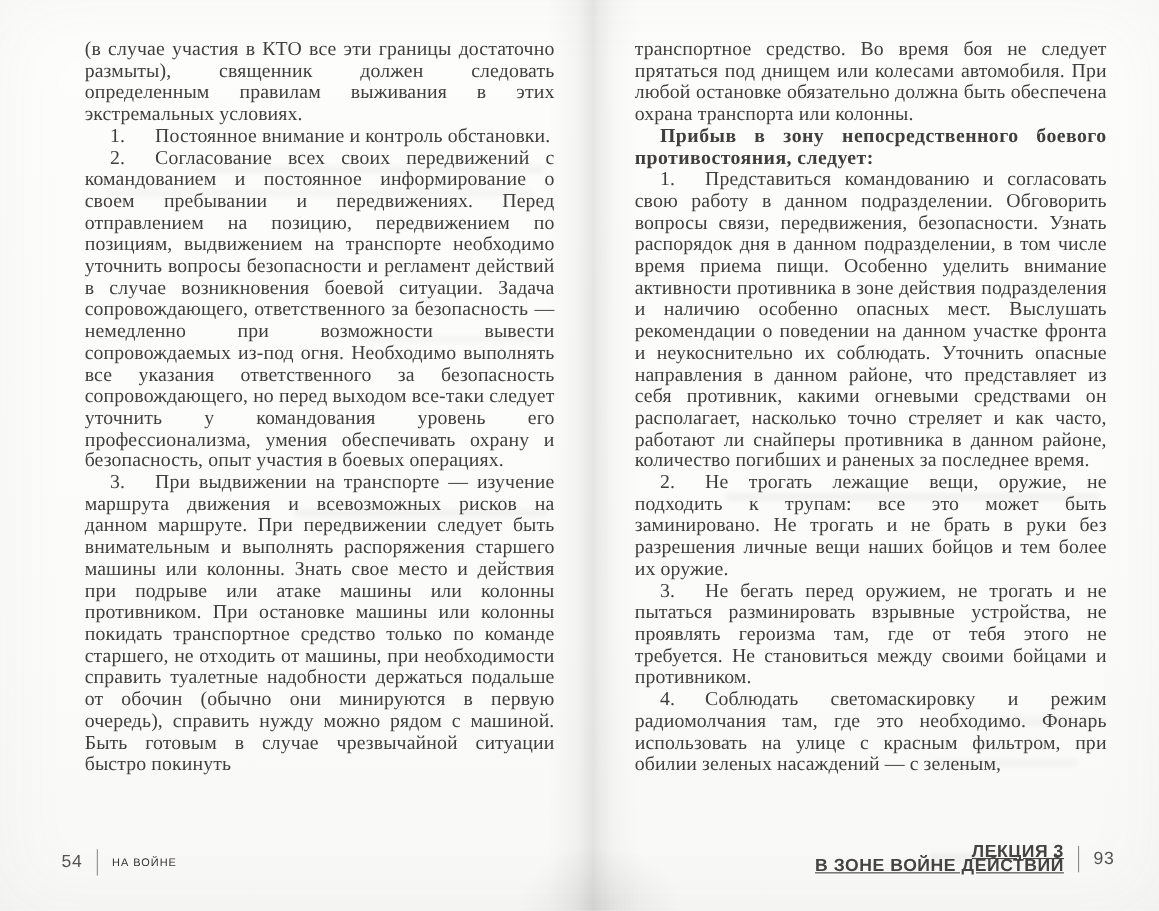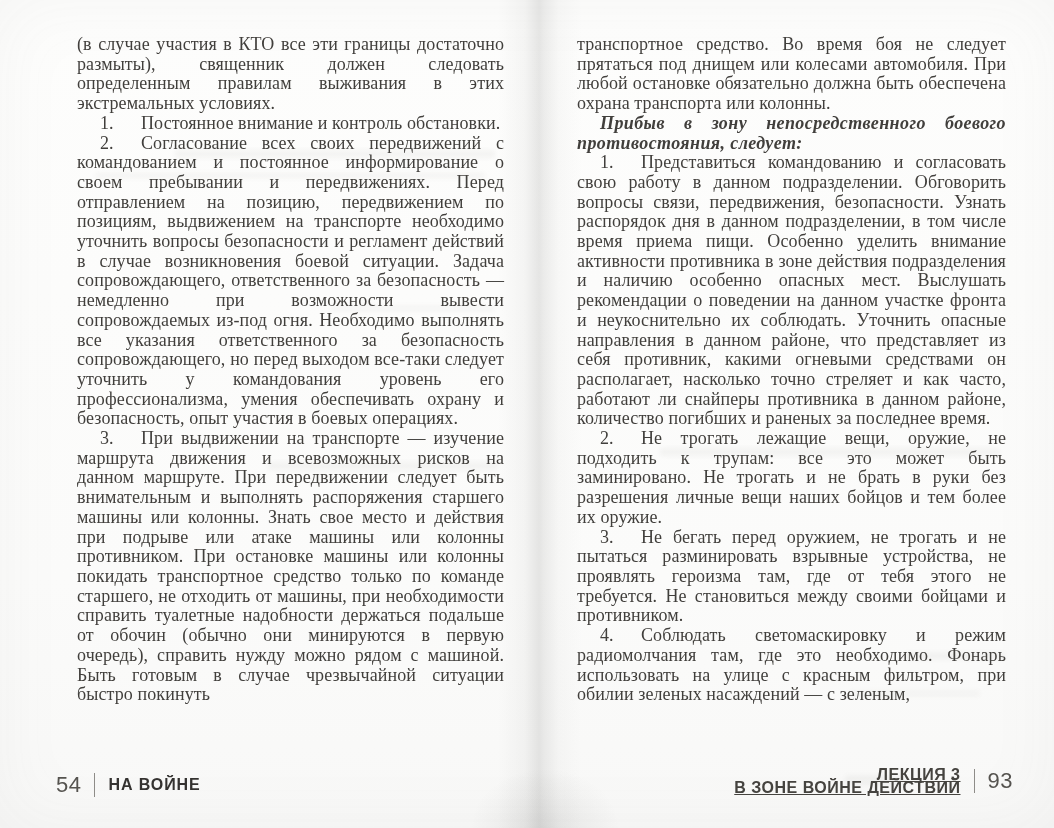--- a/index.html
+++ b/index.html
@@ -47,45 +47,44 @@
 
   .para { margin: 0; padding: 0; }
   .para.item, .para.heading { text-indent: 23px; }
   .pnum {
     display: inline-block;
     width: 41px;
     text-indent: 0;
   }
   .para.heading {
     font-weight: bold;
-    font-style: italic;
     letter-spacing: 0.4px;
   }
 
   
   .footer {
     position: absolute;
     font-family: "Liberation Sans", sans-serif;
     display: flex; align-items: center;
   }
   .footer-left { left: 56px; top: 772px; gap: 13px; }
   .footer-right { right: 41px; top: 768px; gap: 13px; }
   .pagenum {
-    font-size: 22px;
+    font-size: 16px;
     color: #55534f;
     letter-spacing: 0.5px;
   }
   .fdiv {
     width: 1px; height: 24px;
     background: #8e8c88;
     display: inline-block;
   }
   .running-head {
-    font-size: 16px;
-    font-weight: bold;
+    font-size: 10px;
+    font-weight: normal;
     letter-spacing: 0.9px;
     color: #343230;
   }
   .chapter-block {
     text-align: right;
     font-size: 16px;
     line-height: 13px;
     letter-spacing: 0.5px;
     color: #45433f;
     font-weight: bold;

